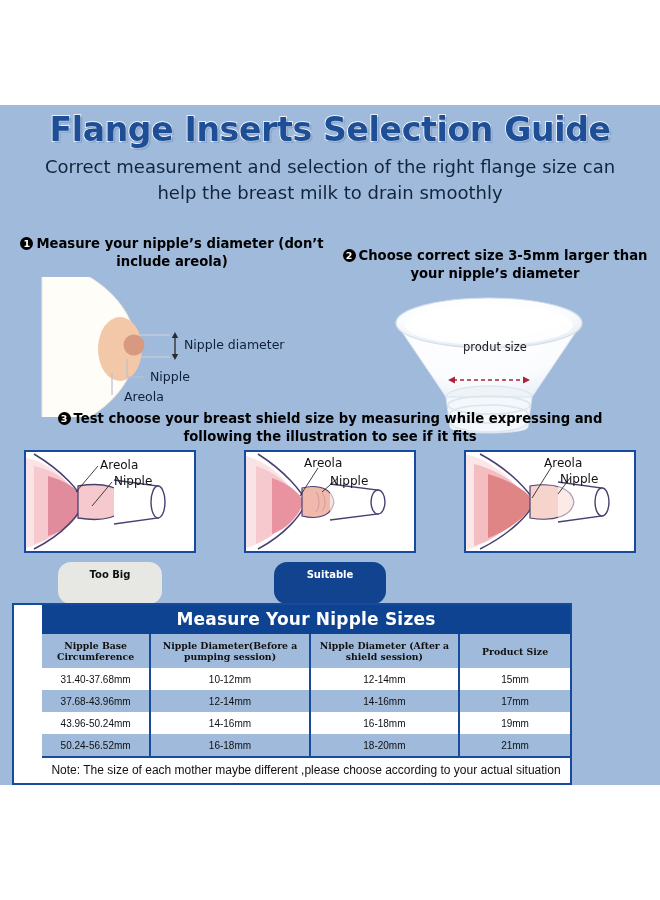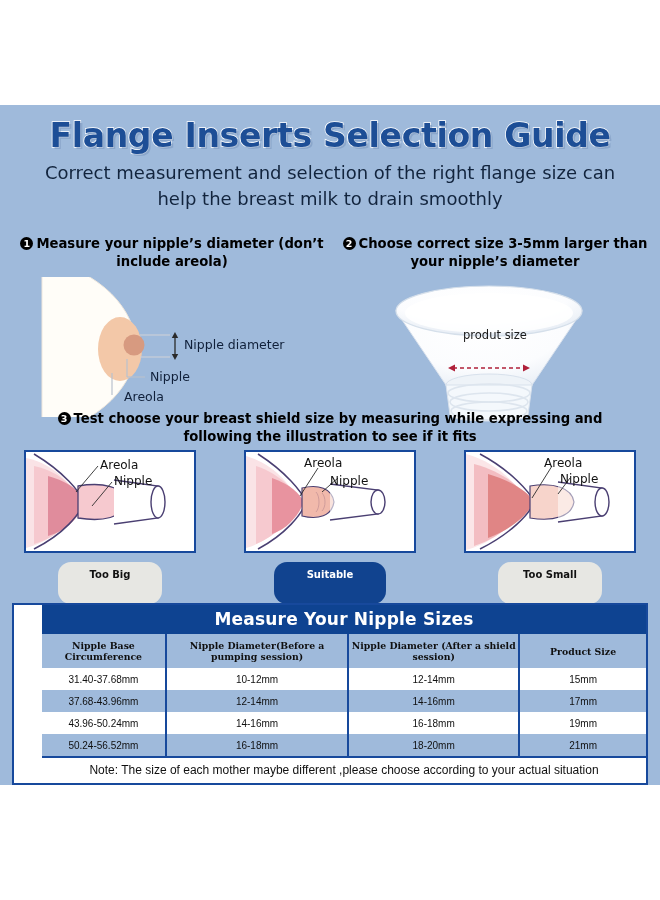--- a/index.html
+++ b/index.html
@@ -16,21 +16,21 @@
     overflow: hidden;
   }
   #panel {
     position: absolute;
     left: 0; top: 105px;
     width: 660px; height: 680px;
     background: #9fbadb;
   }
 
   
-  .title-wrap { text-align: center; padding-top: 14px; }
+  .title-wrap { text-align: center; padding-top: 8px; }
   .main-title {
     font-family: "DejaVu Sans", sans-serif;
     font-size: 33px;
     font-weight: 900;
     letter-spacing: -0.3px;
     color: #1d4e96;
     -webkit-text-stroke: 1.5px #ffffff;
     paint-order: stroke fill;
     text-shadow: 2px 2px 0 rgba(120,150,190,.55);
     line-height: 1.05;
@@ -66,21 +66,21 @@
     background: #000;
     color: #fff;
     font-size: 9.5px;
     line-height: 13px;
     text-align: center;
     font-weight: bold;
     margin-right: 3px;
     vertical-align: 1px;
   }
   .step1 { position: absolute; left: 12px; top: 0; width: 320px; }
-  .step2 { position: absolute; left: 336px; top: 0; width: 318px; }
+  .step2 { position: absolute; left: 336px; top: 12px; width: 318px; }
 
   .breast-fig { position: relative; width: 320px; height: 140px; margin-top: 6px; }
   .lbl-small {
     position: absolute;
     font-family: "DejaVu Sans", sans-serif;
     font-size: 12.5px;
     color: #10203a;
     white-space: nowrap;
   }
   .flange-fig { position: relative; width: 318px; height: 150px; margin-top: 2px; }
@@ -137,21 +137,21 @@
     font-weight: bold;
     font-size: 10px;
   }
   .pill.grey { background: #e7e7e3; color: #111; }
   .pill.blue { background: #11438f; color: #ffffff; width: 112px; }
 
   
   .table-wrap {
     position: absolute;
     left: 12px; top: 498px;
-    width: 636px;
+    width: 560px;
     border: 2px solid #17499c;
     background: #ffffff;
     padding-left: 28px;
   }
   .tbl-title {
     background: #0e4391;
     color: #ffffff;
     text-align: center;
     font-family: "DejaVu Sans", sans-serif;
     font-weight: bold;
@@ -343,21 +343,20 @@
             <path d="M 64 34 C 88 30, 106 36, 108 50 C 106 64, 88 70, 64 66 Z" fill="#f7d4cb" stroke="#4a3f72" stroke-width="1.2"></path>
 
             <path d="M 92 30 L 136 36 L 136 64 L 92 70" fill="#ffffff" fill-opacity="0.5" stroke="#4a3f72" stroke-width="1.4"></path>
             <ellipse cx="136" cy="50" rx="7" ry="14" fill="#ffffff" stroke="#4a3f72" stroke-width="1.4"></ellipse>
             <line x1="66" y1="46" x2="86" y2="14" stroke="#2b2b2b" stroke-width="0.9"></line>
             <line x1="92" y1="42" x2="104" y2="26" stroke="#2b2b2b" stroke-width="0.9"></line>
           </svg>
           <div class="card-lbl" style="left:78px; top:4px;">Areola</div>
           <div class="card-lbl" style="left:94px; top:20px;">Nipple</div>
         </div>
-        <div class="pill grey">Too Small</div>
       </div>
     </div>
 
     <div class="table-wrap">
       <div class="tbl-title">Measure Your Nipple Sizes</div>
       <table>
         <thead>
           <tr>
             <th class="c1">Nipple Base Circumference</th>
             <th class="c2">Nipple Diameter(Before a pumping session)</th>

